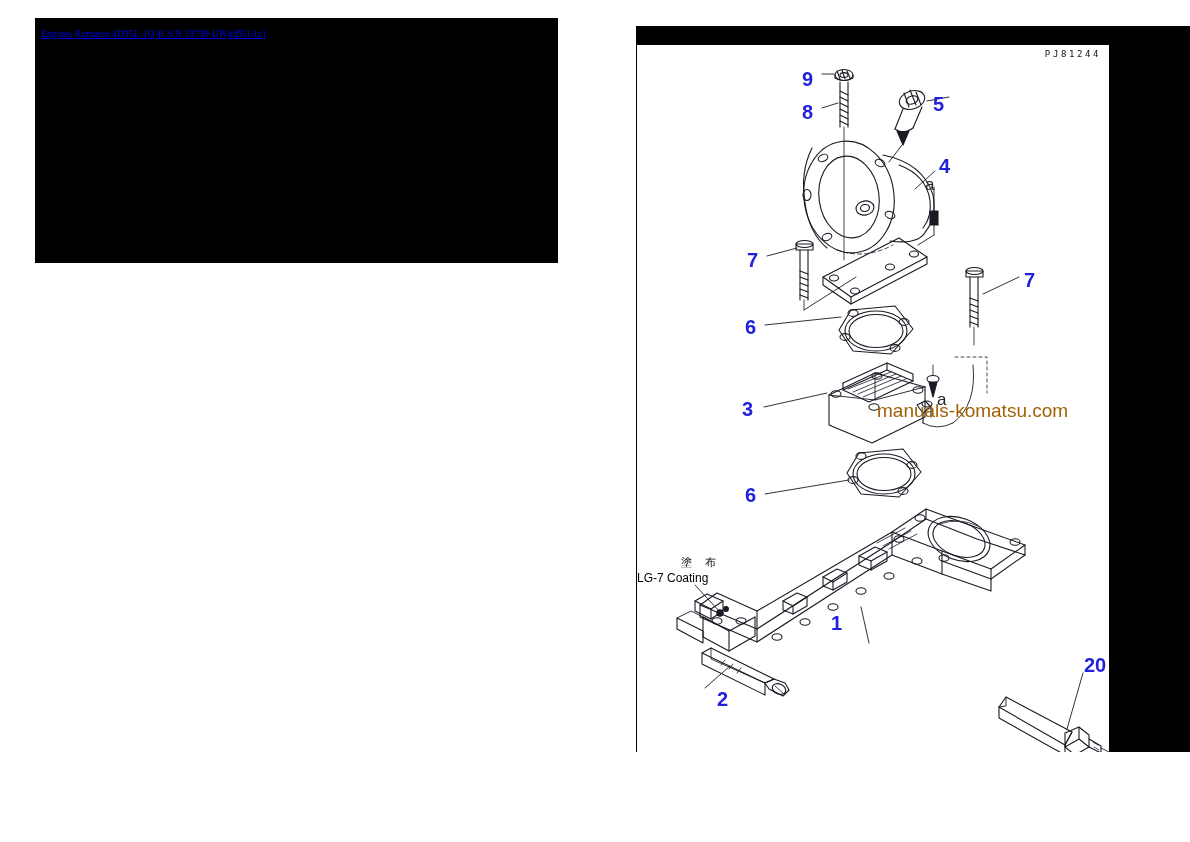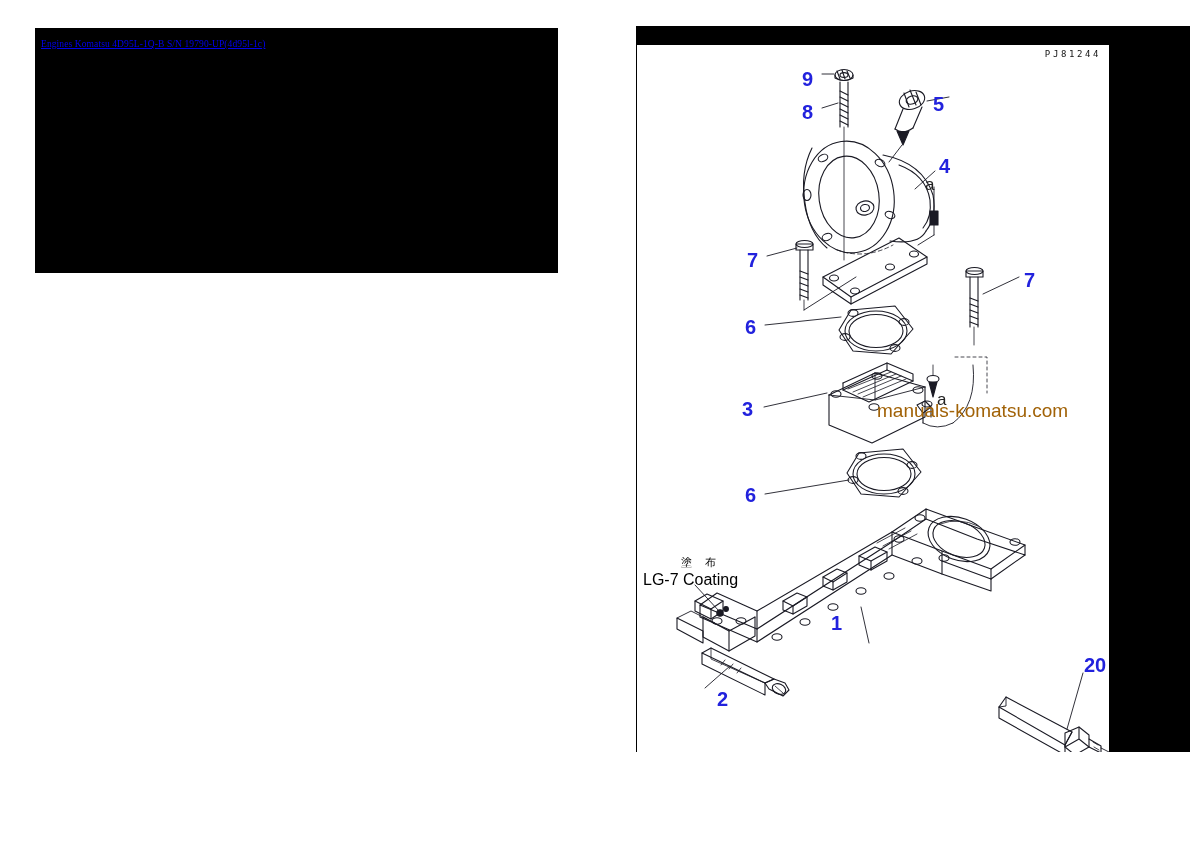--- a/index.html
+++ b/index.html
@@ -1,20 +1,20 @@
 <!DOCTYPE html>
 <html><head>
 <meta charset="utf-8">
 <style>
   html,body{margin:0;padding:0;background:#ffffff;}
   body{width:1190px;height:842px;position:relative;overflow:hidden;
        font-family:"Liberation Serif",serif;}
 
   
-  #left-panel{position:absolute;left:35px;top:28px;width:523px;height:245px;
+  #left-panel{position:absolute;left:35px;top:18px;width:523px;height:245px;
               background:#000000;}
   #catalog-link{position:absolute;left:6px;top:11px;
                 font-family:"Liberation Serif",serif;
                 font-size:9.5px;line-height:11px;color:#0000EE;
                 text-decoration:underline;white-space:nowrap;
                 letter-spacing:0.1px;cursor:pointer;}
 
   
   #right-panel{position:absolute;left:636px;top:26px;width:617px;height:726px;
                background:#000000;}
@@ -28,21 +28,21 @@
   .cal{position:absolute;font-family:"Liberation Sans",sans-serif;
        font-size:20px;font-weight:700;color:#2222DD;line-height:1;}
 
   #wm{position:absolute;left:240px;top:355px;
       font-family:"Liberation Sans",sans-serif;font-size:19px;color:#a16207;
       white-space:nowrap;}
 
   .anno{position:absolute;font-family:Liberation Sans, sans-serif;
         color:#000;white-space:nowrap;}
   #anno-jp{left:44px;top:510px;font-size:11px;letter-spacing:5px;}
-  #anno-lg{left:6px;top:526px;font-size:16px;}
+  #anno-lg{left:0;top:526px;font-size:12px;}
 
   .detail-a{position:absolute;font-family:"Liberation Sans",sans-serif;
             font-size:17px;color:#222;}
 </style>
 </head>
 <body>
 
 <div id="left-panel">
   <a id="catalog-link" href="#">Engines Komatsu 4D95L-1Q-B S/N 19790-UP(4d95l-1c)</a>
 </div>

